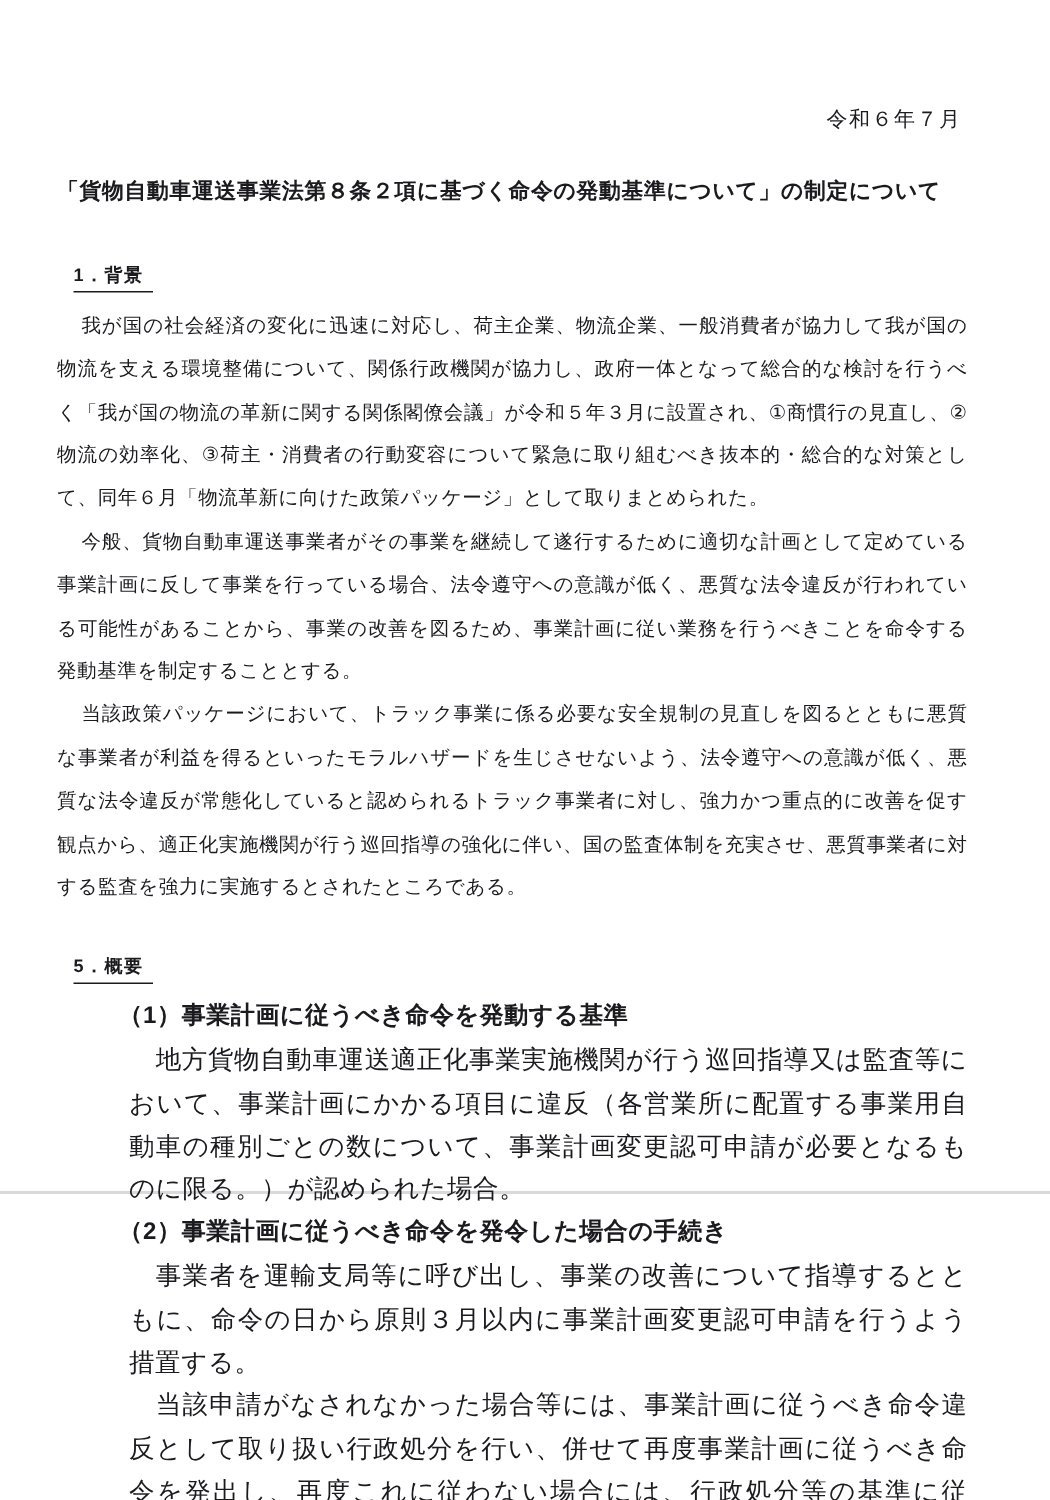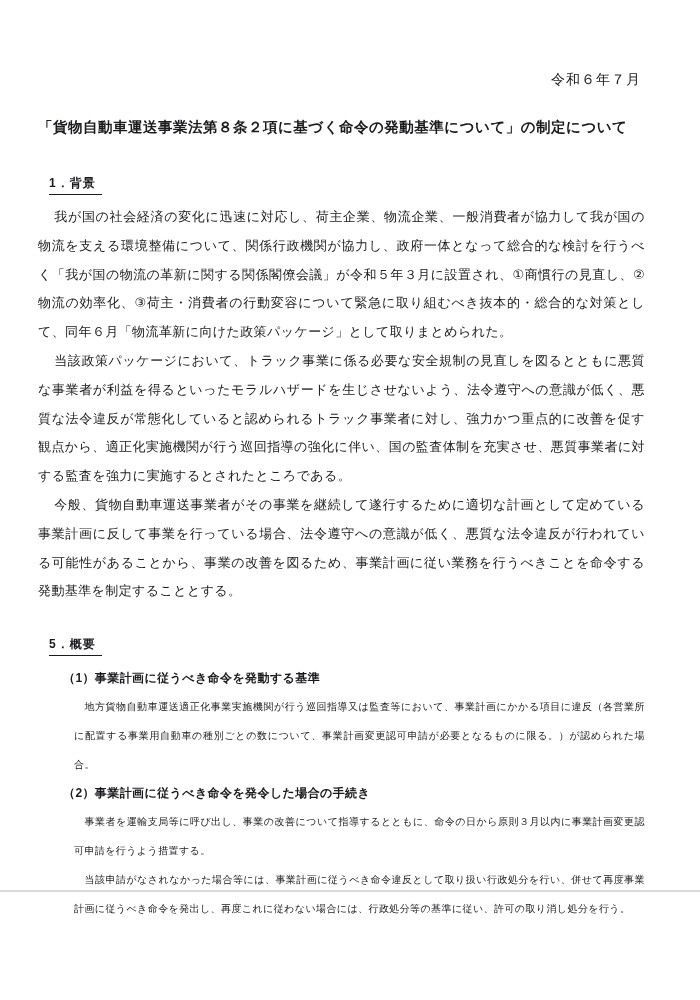--- a/index.html
+++ b/index.html
@@ -11,21 +11,21 @@
     width: 700px;
     height: 1000px;
     overflow: hidden;
     font-family: "Liberation Sans", "DejaVu Sans", sans-serif;
     color: #1b1b1f;
     position: relative;
   }
   .page {
     box-sizing: border-box;
     width: 700px;
-    height: 892px;
+    height: 796px;
     padding: 64px 55px 0 38px;
     border-bottom: 2px solid #d9d9d9;
   }
   .doc-meta {
     text-align: right;
     font-size: 14px;
     line-height: 30px;
     padding-right: 4px;
     letter-spacing: 1px;
   }
@@ -54,28 +54,28 @@
   .para {
     font-size: 13px;
     line-height: 28.8px;
     text-indent: 1.25em;
     text-align: justify;
     letter-spacing: 0.4px;
     margin: 0;
   }
   .sub-heading {
     font-weight: bold;
-    font-size: 12px;
+    font-size: 16px;
     line-height: 28.8px;
-    margin-left: 25px;
+    margin-left: 41px;
     letter-spacing: 0.4px;
   }
   .sub-body {
-    margin-left: 36px;
-    font-size: 10px;
+    margin-left: 48px;
+    font-size: 17px;
     line-height: 28.8px;
     text-indent: 1.05em;
     text-align: justify;
     letter-spacing: 0.4px;
   }
 </style>
 </head>
 <body>
 
 <div class="page">
@@ -84,22 +84,22 @@
     <div>令和６年７月</div>
   </div>
 
   <div class="doc-title">「貨物自動車運送事業法第８条２項に基づく命令の発動基準について」の制定について</div>
 
   <div class="section section-1">
     <div class="section-heading">
       <span>1．背景</span>
     </div>
     <p class="para">我が国の社会経済の変化に迅速に対応し、荷主企業、物流企業、一般消費者が協力して我が国の物流を支える環境整備について、関係行政機関が協力し、政府一体となって総合的な検討を行うべく「我が国の物流の革新に関する関係閣僚会議」が令和５年３月に設置され、①商慣行の見直し、②物流の効率化、③荷主・消費者の行動変容について緊急に取り組むべき抜本的・総合的な対策として、同年６月「物流革新に向けた政策パッケージ」として取りまとめられた。</p>
+    <p class="para">今般、貨物自動車運送事業者がその事業を継続して遂行するために適切な計画として定めている事業計画に反して事業を行っている場合、法令遵守への意識が低く、悪質な法令違反が行われている可能性があることから、事業の改善を図るため、事業計画に従い業務を行うべきことを命令する発動基準を制定することとする。</p>
     <p class="para">当該政策パッケージにおいて、トラック事業に係る必要な安全規制の見直しを図るとともに悪質な事業者が利益を得るといったモラルハザードを生じさせないよう、法令遵守への意識が低く、悪質な法令違反が常態化していると認められるトラック事業者に対し、強力かつ重点的に改善を促す観点から、適正化実施機関が行う巡回指導の強化に伴い、国の監査体制を充実させ、悪質事業者に対する監査を強力に実施するとされたところである。</p>
-    <p class="para">今般、貨物自動車運送事業者がその事業を継続して遂行するために適切な計画として定めている事業計画に反して事業を行っている場合、法令遵守への意識が低く、悪質な法令違反が行われている可能性があることから、事業の改善を図るため、事業計画に従い業務を行うべきことを命令する発動基準を制定することとする。</p>
   </div>
 
   <div class="section section-2">
     <div class="section-heading">
       <span>5．概要</span>
     </div>
     <div class="sub-heading">（1）事業計画に従うべき命令を発動する基準</div>
     <div class="sub-body">地方貨物自動車運送適正化事業実施機関が行う巡回指導又は監査等において、事業計画にかかる項目に違反（各営業所に配置する事業用自動車の種別ごとの数について、事業計画変更認可申請が必要となるものに限る。）が認められた場合。</div>
     <div class="sub-heading">（2）事業計画に従うべき命令を発令した場合の手続き</div>
     <div class="sub-body">事業者を運輸支局等に呼び出し、事業の改善について指導するとともに、命令の日から原則３月以内に事業計画変更認可申請を行うよう措置する。</div>

